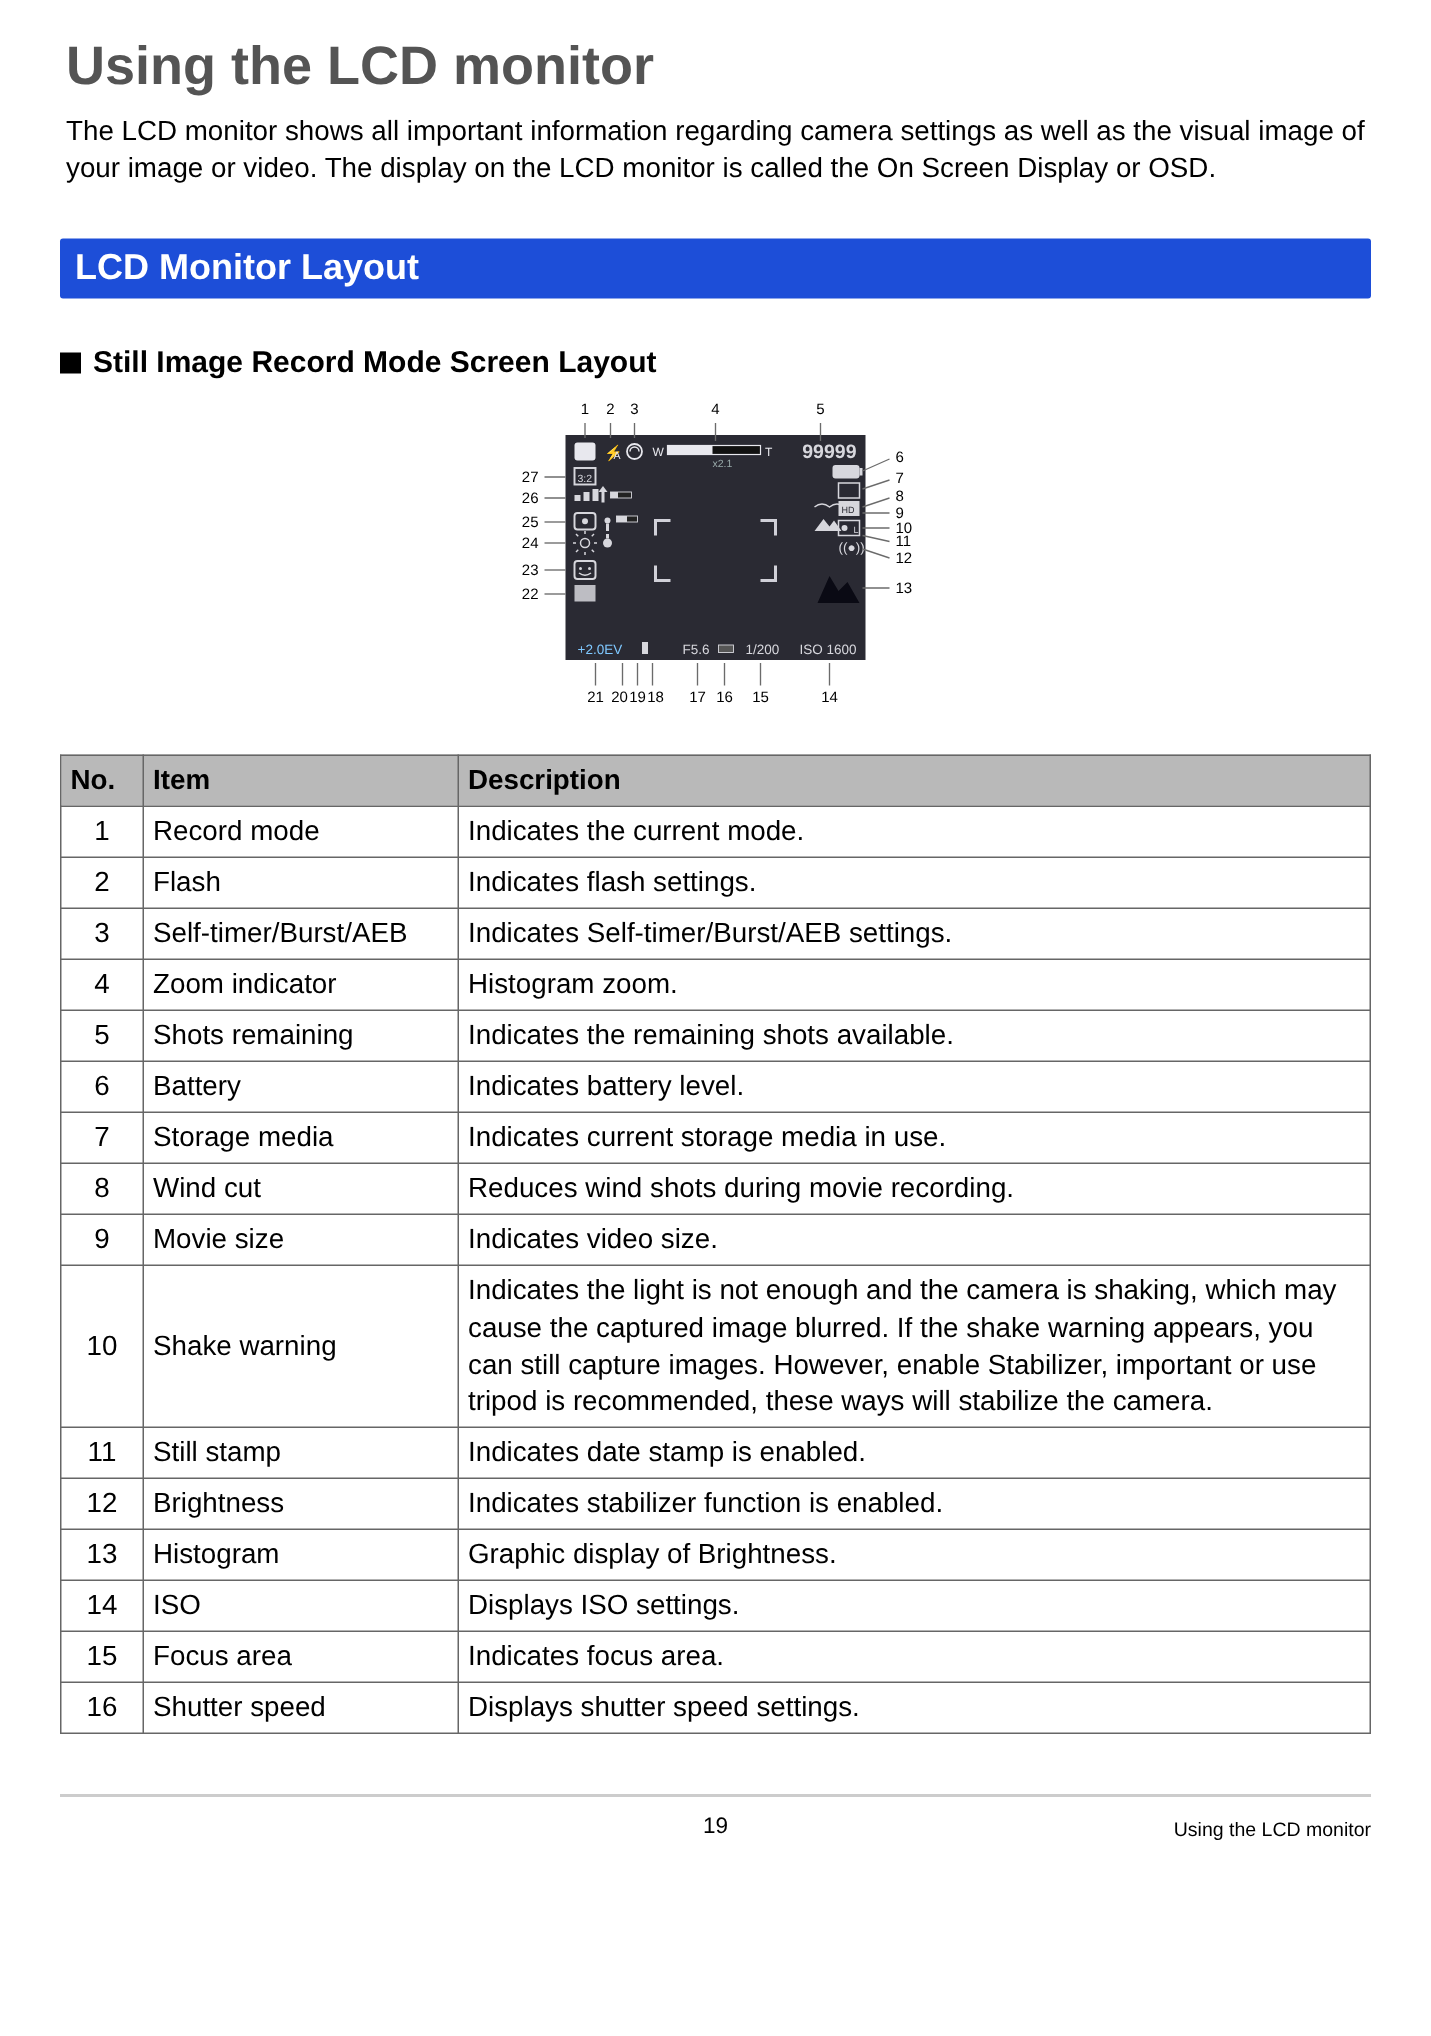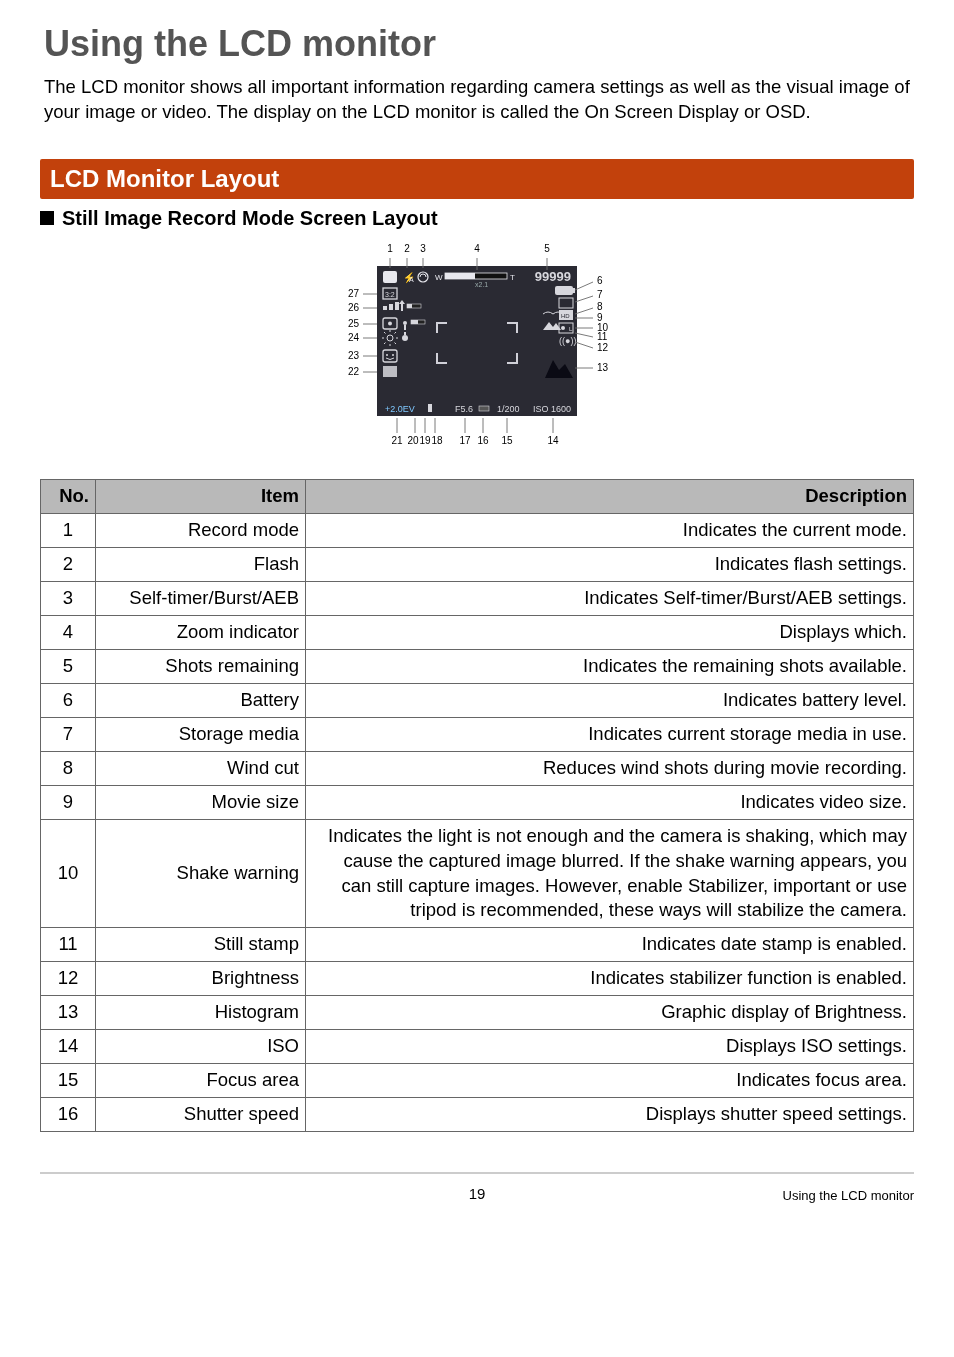--- a/index.html
+++ b/index.html
@@ -18,27 +18,27 @@
     font-size: 36px;
     font-weight: bold;
     margin-bottom: 6px;
     padding-left: 4px;
   }
   .intro {
     margin-bottom: 34px;
     padding-left: 4px;
   }
   .section-bar {
-    background: #c2410c;
+    background: #1d4ed8;
     color: #fff;
     font-size: 24px;
     font-weight: bold;
     padding: 4px 10px;
     border-radius: 2px;
-    margin-bottom: 6px;
+    margin-bottom: 30px;
   }
   .sub-heading {
     font-weight: bold;
     font-size: 20px;
     margin-bottom: 6px;
     display: flex;
     align-items: center;
     gap: 8px;
   }
   .bullet-square {
@@ -54,21 +54,21 @@
   }
   .diagram-wrap svg { display: inline-block; }
   table.osd {
     width: 100%;
     border-collapse: collapse;
     margin-top: 4px;
   }
   table.osd th, table.osd td {
     border: 1px solid #666;
     padding: 4px 6px;
-    text-align: right;
+    text-align: left;
     vertical-align: middle;
     font-size: 18.5px;
   }
   table.osd th {
     background: #b9b9b9;
     font-weight: bold;
   }
   .col-no { width: 55px; text-align: center; }
   table.osd td.no-cell { text-align: center; }
   .col-item { width: 210px; }
@@ -287,21 +287,21 @@
         <td>Indicates flash settings.</td>
       </tr>
       <tr>
         <td class="no-cell">3</td>
         <td>Self-timer/Burst/AEB</td>
         <td>Indicates Self-timer/Burst/AEB settings.</td>
       </tr>
       <tr>
         <td class="no-cell">4</td>
         <td>Zoom indicator</td>
-        <td>Displays which.</td>
+        <td>Histogram zoom.</td>
       </tr>
       <tr>
         <td class="no-cell">5</td>
         <td>Shots remaining</td>
         <td>Indicates the remaining shots available.</td>
       </tr>
       <tr>
         <td class="no-cell">6</td>
         <td>Battery</td>
         <td>Indicates battery level.</td>

